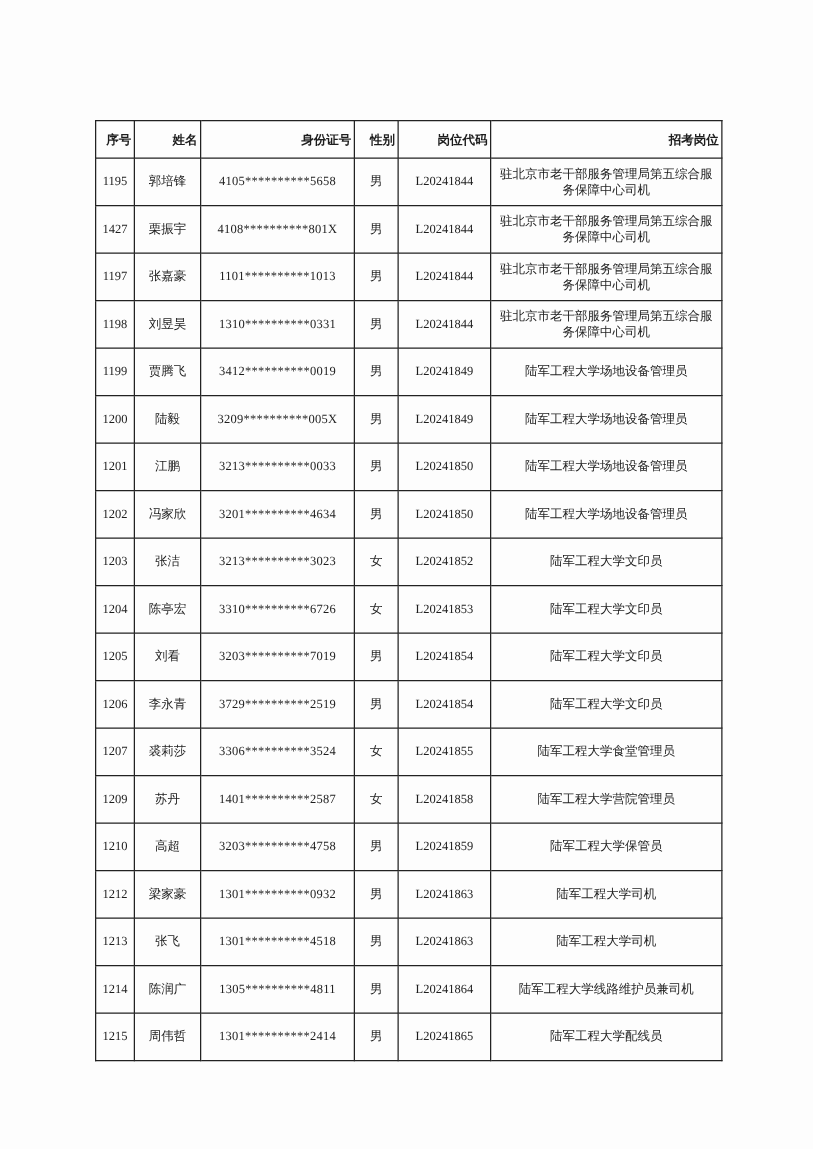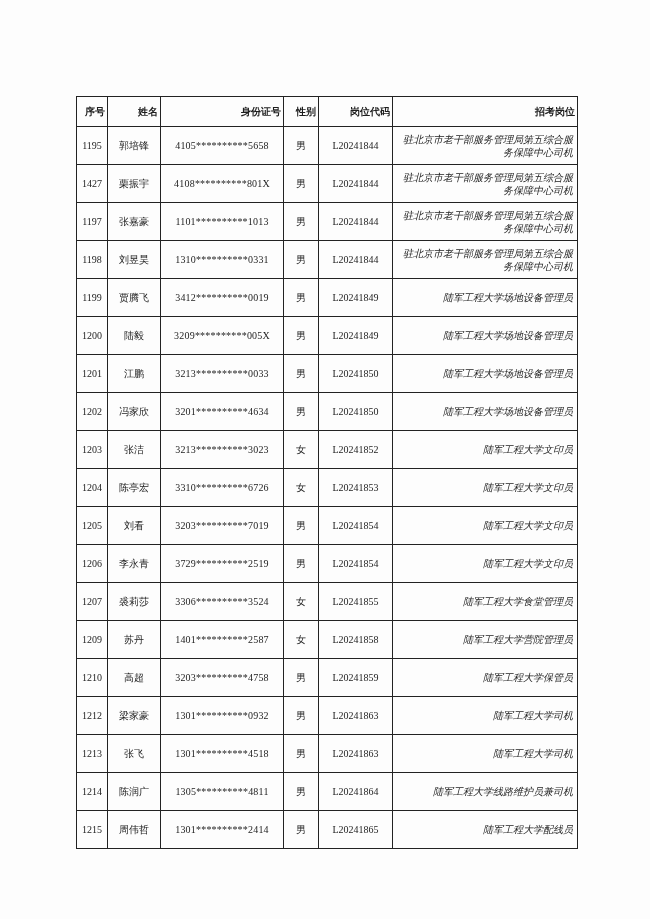--- a/index.html
+++ b/index.html
@@ -43,24 +43,23 @@
     vertical-align: middle;
     padding: 0 2px;
     line-height: 1.2;
   }
   table.roster td.c2 {
     letter-spacing: 0.2px;
     white-space: nowrap;
     margin-top: 12px;
   }
   table.roster td.c5 {
-    text-align: right;
+    text-align: center;
     padding: 2px 4px;
     line-height: 1.3;
-    font-style: italic;
   }
   .col-idx   { width: 31px;  }
   .col-name  { width: 53px;  }
   .col-id    { width: 123px; }
   .col-sex   { width: 35px;  }
   .col-code  { width: 74px;  }
   .col-post  { width: 185px; }
   .footer {
     position: absolute;
     left: 0;

